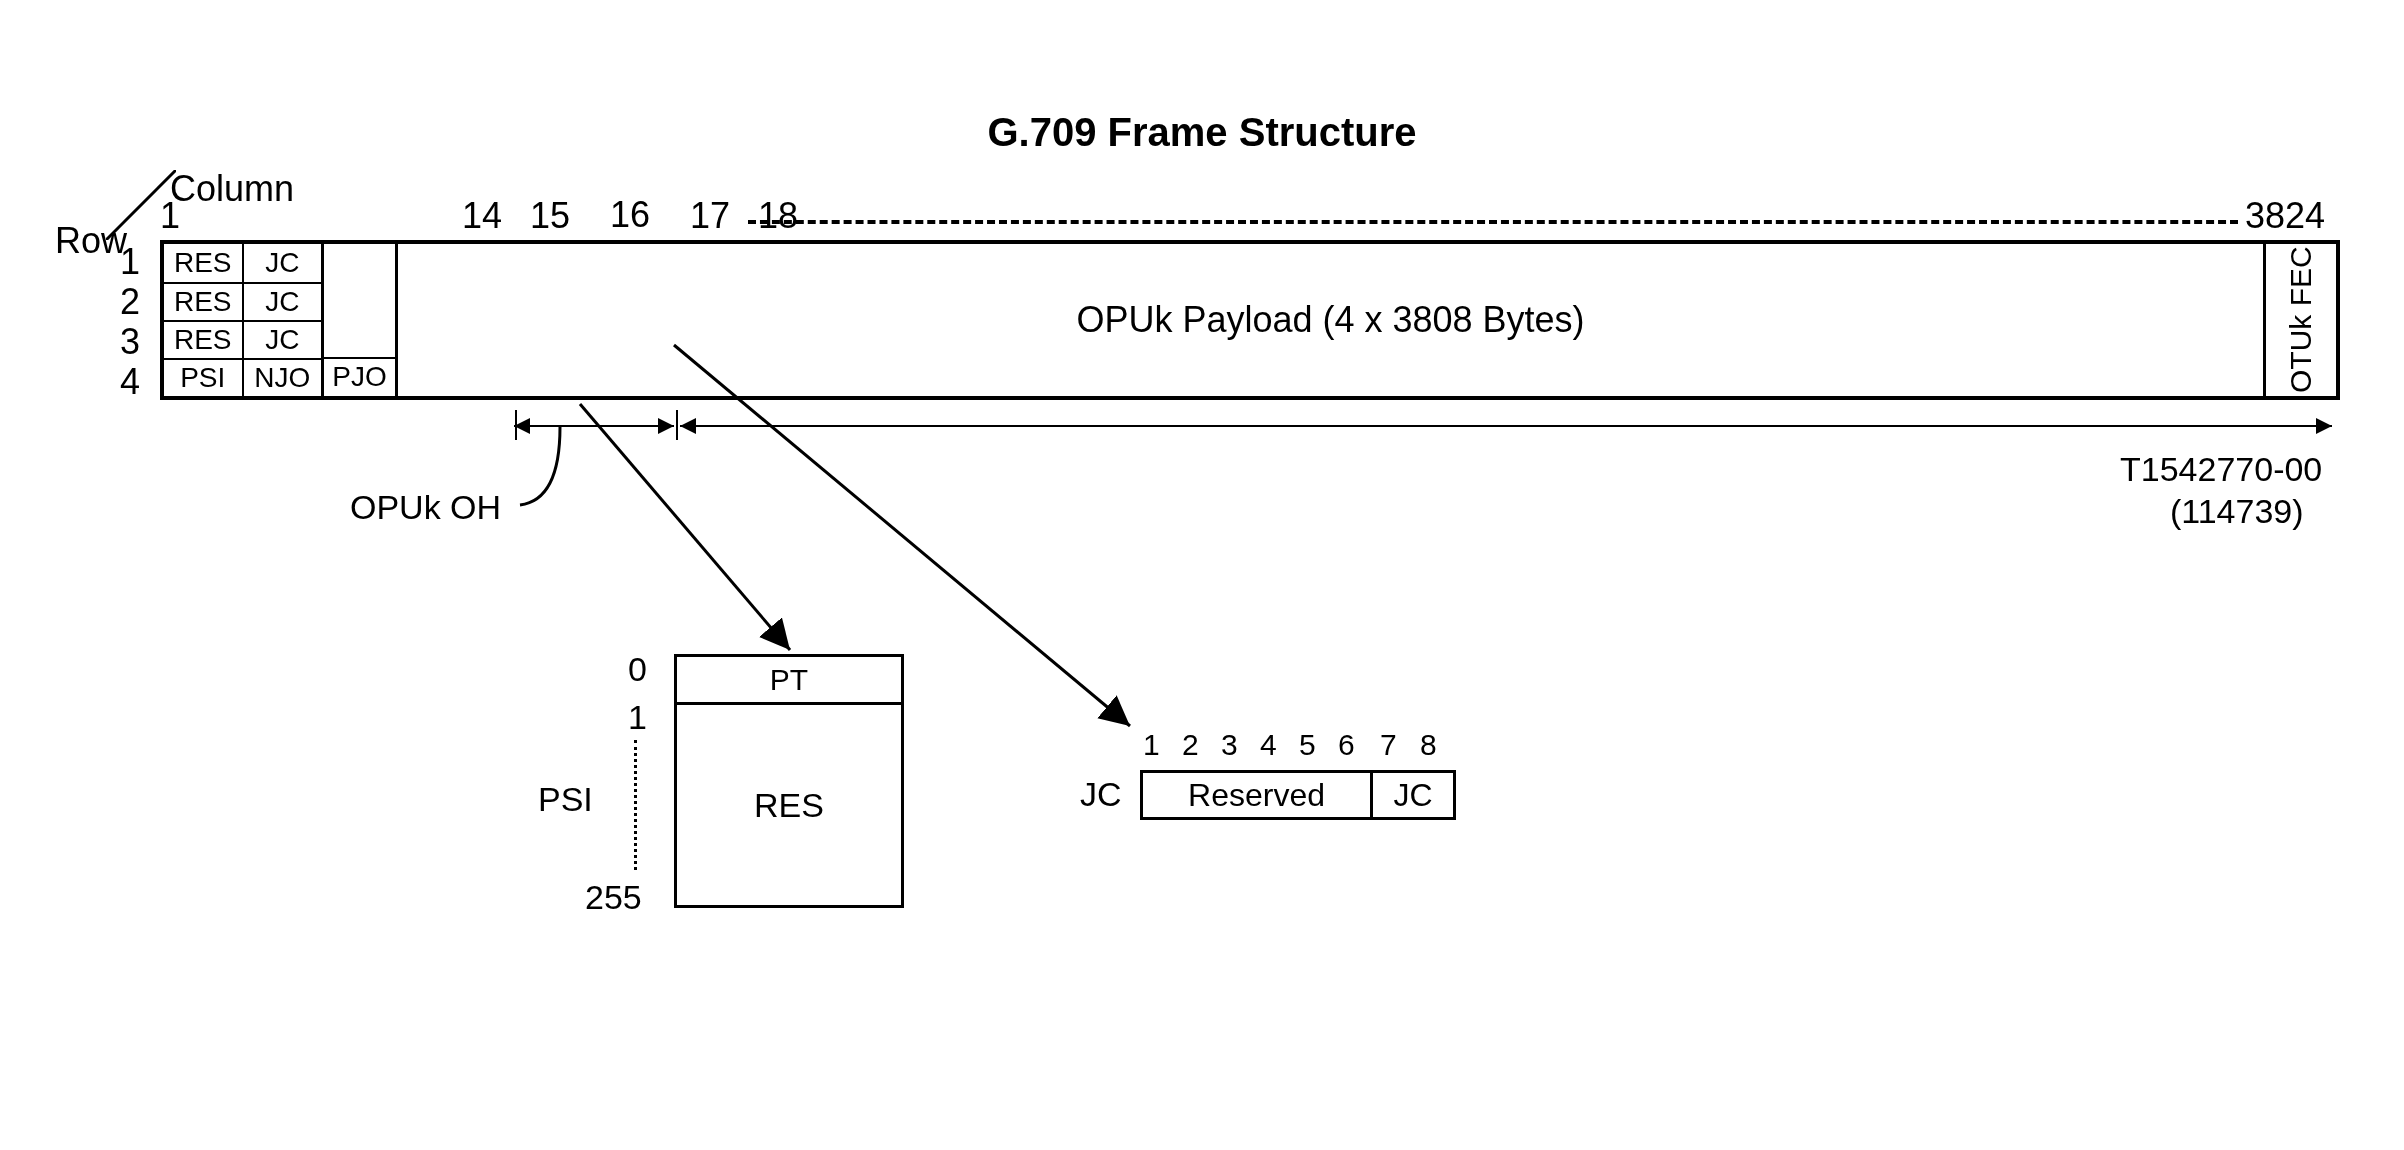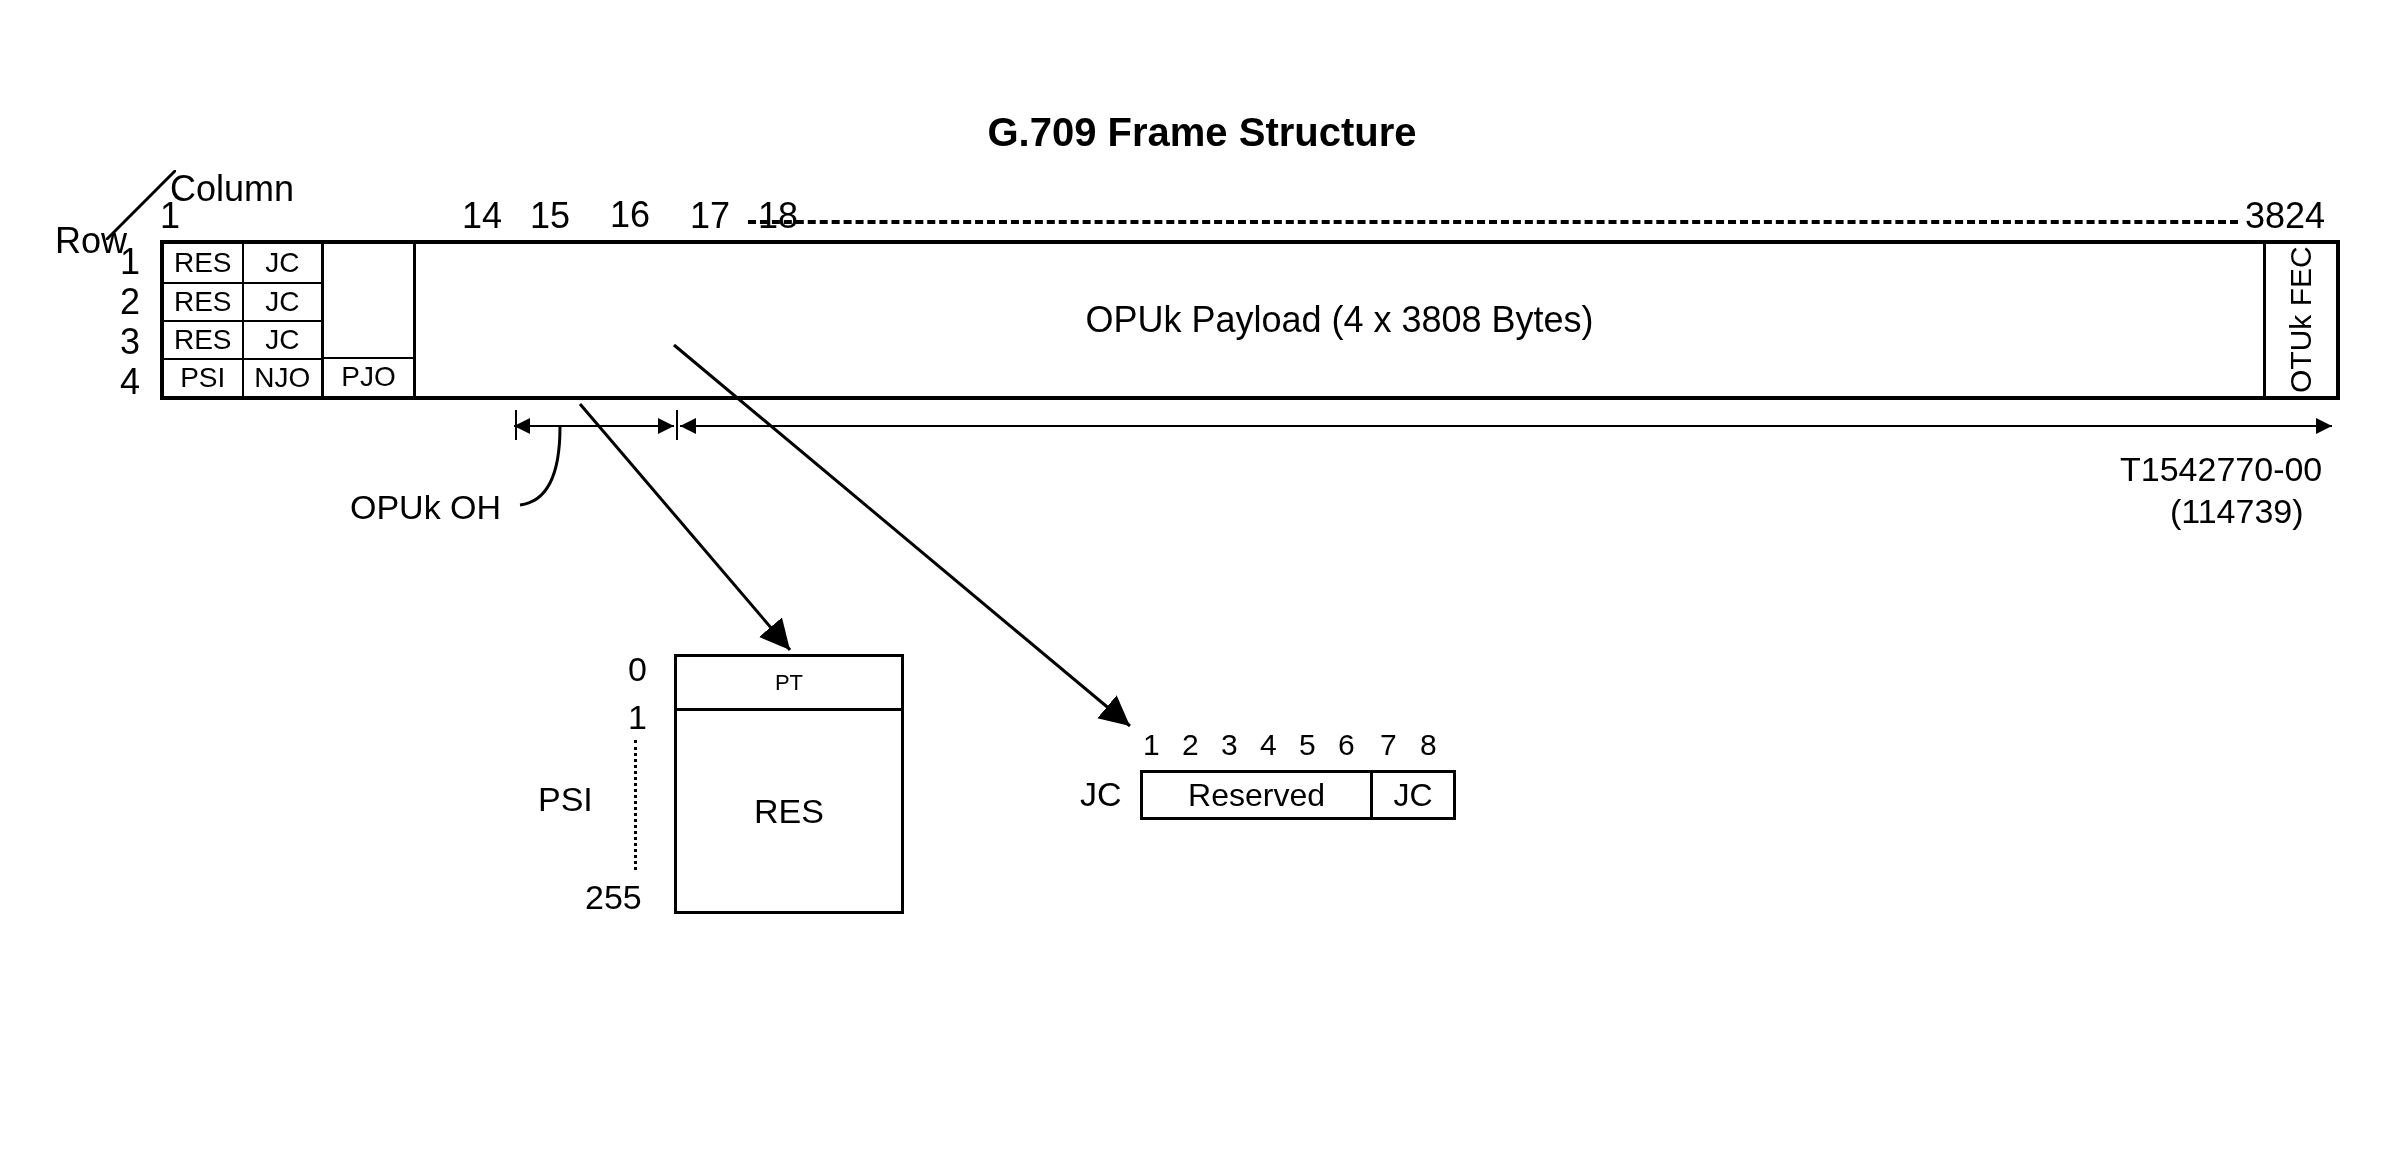--- a/index.html
+++ b/index.html
@@ -72,21 +72,21 @@
     flex: 1;
     border-top: 2px solid #000;
     border-right: 2px solid #000;
     display: flex;
     align-items: center;
     justify-content: center;
     font-size: 28px;
   }
   .oh-cell:last-child { border-right: none; }
   .col17 {
-    width: 92px;
+    width: 74px;
     height: 100%;
     display: flex;
     flex-direction: column;
     border-right: 3px solid #000;
   }
   .col17-top { flex: 3; }
   .col17-bot {
     flex: 1;
     border-top: 2px solid #000;
     display: flex; align-items: center; justify-content: center;
@@ -125,24 +125,24 @@
   .dim-arrow-l::before { left: 0; border-right: 16px solid #000; }
   .dim-arrow-r::after { right: 0; border-left: 16px solid #000; }
   .psi-box {
     position: absolute;
     left: 674px;
     top: 654px;
     width: 230px;
     border: 3px solid #000;
   }
   .psi-pt {
-    height: 54px;
+    height: 48px;
     border-bottom: 3px solid #000;
     display: flex; align-items: center; justify-content: center;
-    font-size: 22px;
+    font-size: 30px;
   }
   .psi-res {
     height: 200px;
     display: flex; align-items: center; justify-content: center;
     font-size: 34px;
   }
   .jc-box {
     position: absolute;
     left: 1140px;
     top: 770px;

